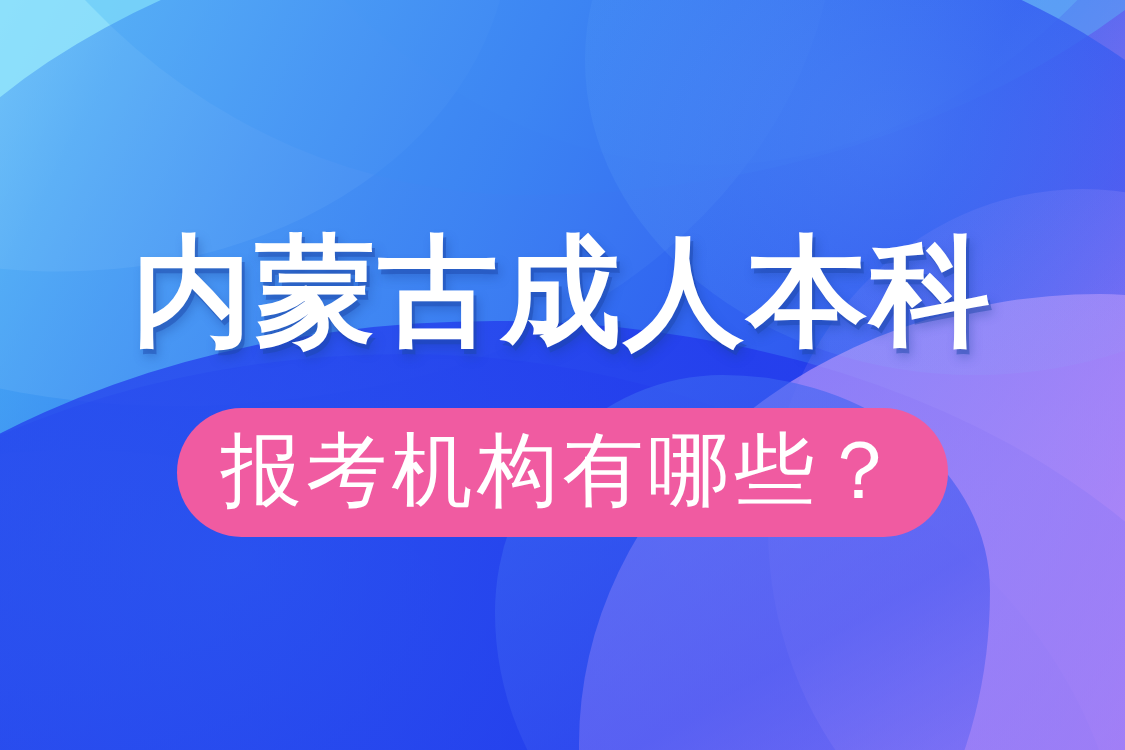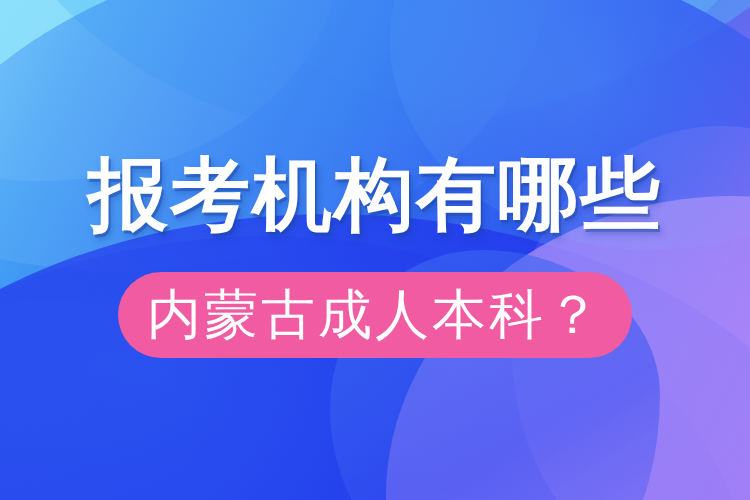--- a/index.html
+++ b/index.html
@@ -250,20 +250,20 @@
   <div class="layer swirl-left"></div>
   <div class="layer blob-deep-edge"></div>
   <div class="layer blob-deep"></div>
   <div class="layer blob-violet-rim"></div>
   <div class="layer blob-violet"></div>
   <div class="layer blob-blue-tongue"></div>
   <div class="layer glow-tr"></div>
 
   <div class="content">
 
-    <div class="headline">报考机构有哪些</div>
+    <div class="headline">内蒙古成人本科</div>
 
     <div class="badge">
-      <span class="badge-text">内蒙古成人本科？</span>
+      <span class="badge-text">报考机构有哪些？</span>
     </div>
 
   </div>
 </div>
 
 </body></html>

